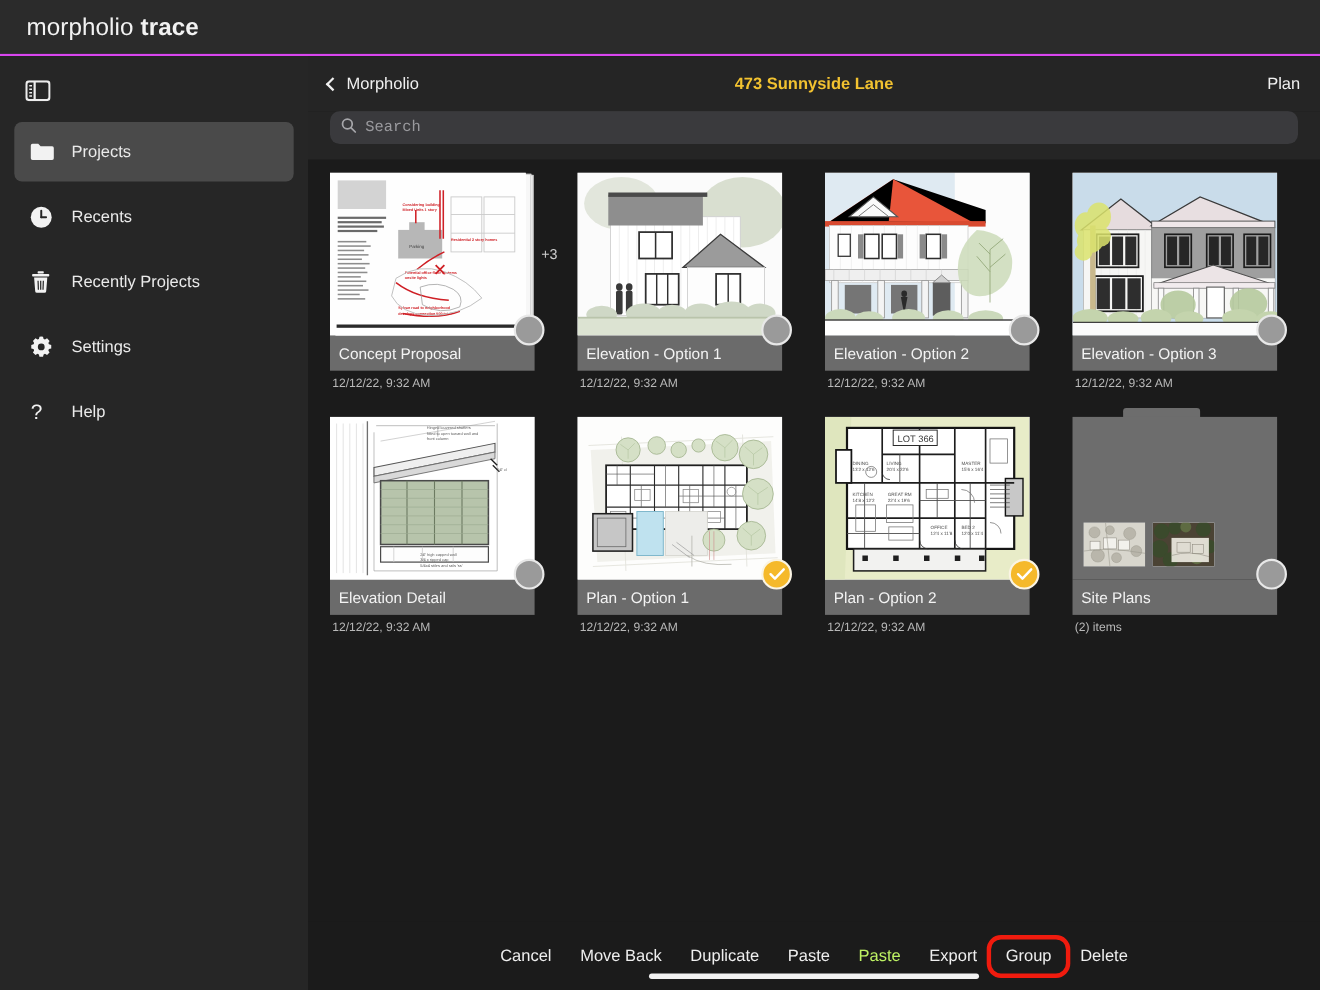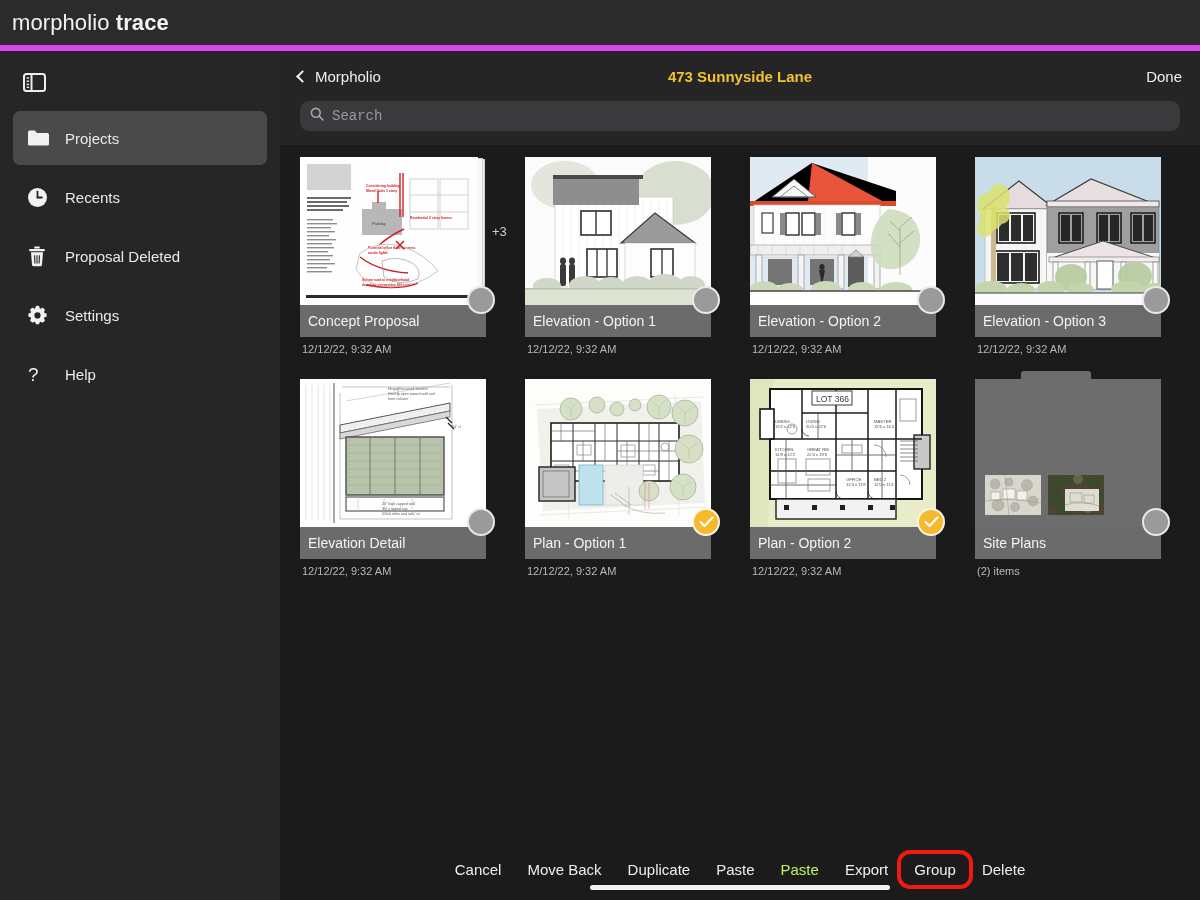--- a/index.html
+++ b/index.html
@@ -16,22 +16,22 @@
     background: #1b1b1b;
     display: flex;
     flex-direction: column;
   }
 
   
   .brandbar {
     height: 51px; flex: 0 0 51px;
     background: #2b2b2b;
     display: flex; align-items: center;
-    padding-left: 12px;
-    border-bottom: 6px solid #d946ef;
+    padding-left: 24px;
+    border-bottom: 2px solid #d946ef;
   }
   .brand {
     font-size: 22px; color: #f2f2f2; letter-spacing: .1px;
     white-space: nowrap;
   }
   .brand .light { font-weight: 300; }
   .brand .bold  { font-weight: 700; }
 
   
   .body { flex: 1 1 auto; display: flex; min-height: 0; }
@@ -289,21 +289,21 @@
           <span class="sb-ico">
             <svg width="20" height="21" viewBox="0 0 20 21">
               <rect x="7.2" y="0.6" width="5.6" height="2" rx="0.6" fill="#f2f2f2"></rect>
               <rect x="2.2" y="3" width="15.6" height="2.3" rx="0.8" fill="#f2f2f2"></rect>
               <path d="M4 6.3h12l-1 12.4a1.6 1.6 0 0 1-1.6 1.5H6.6A1.6 1.6 0 0 1 5 18.7z" fill="#f2f2f2"></path>
               <line x1="7.6" y1="9.2" x2="7.9" y2="17.4" stroke="#262626" stroke-width="1.1"></line>
               <line x1="10" y1="9.2" x2="10" y2="17.4" stroke="#262626" stroke-width="1.1"></line>
               <line x1="12.4" y1="9.2" x2="12.1" y2="17.4" stroke="#262626" stroke-width="1.1"></line>
             </svg>
           </span>
-          <span class="sb-label">Proposal Deleted</span>
+          <span class="sb-label">Recently Projects</span>
         </div>
 
         <div class="sb-item">
           <span class="sb-ico">
             <svg width="21" height="21" viewBox="0 0 21 21">
               <path d="M10.5 0.8l1.6.28.55 2.1 1.25.52 1.86-1.1 2.3 2.3-1.1 1.86.52 1.25 2.1.55v3.25l-2.1.55-.52 1.25 1.1 1.86-2.3 2.3-1.86-1.1-1.25.52-.55 2.1H8.9l-.55-2.1-1.25-.52-1.86 1.1-2.3-2.3 1.1-1.86-.52-1.25-2.1-.55V8.56l2.1-.55.52-1.25-1.1-1.86 2.3-2.3 1.86 1.1 1.25-.52.55-2.1z" fill="#f2f2f2"></path>
               <circle cx="10.5" cy="10.4" r="3.1" fill="#262626"></circle>
             </svg>
           </span>
           <span class="sb-label">Settings</span>
@@ -322,21 +322,21 @@
     </div>
 
     <div class="main">
 
       <div class="navbar">
         <div class="nav-back">
           <span class="chev"></span>
           <span>Morpholio</span>
         </div>
         <div class="nav-title">473 Sunnyside Lane</div>
-        <div class="nav-done">Done</div>
+        <div class="nav-done">Plan</div>
       </div>
 
       <div class="searchrow">
         <div class="searchbox">
           <span>
             <svg width="14" height="14" viewBox="0 0 14 14">
               <circle cx="5.8" cy="5.8" r="4.4" fill="none" stroke="#a6a6aa" stroke-width="1.6"></circle>
               <line x1="9.2" y1="9.2" x2="13" y2="13" stroke="#a6a6aa" stroke-width="1.6" stroke-linecap="round"></line>
             </svg>
           </span>

